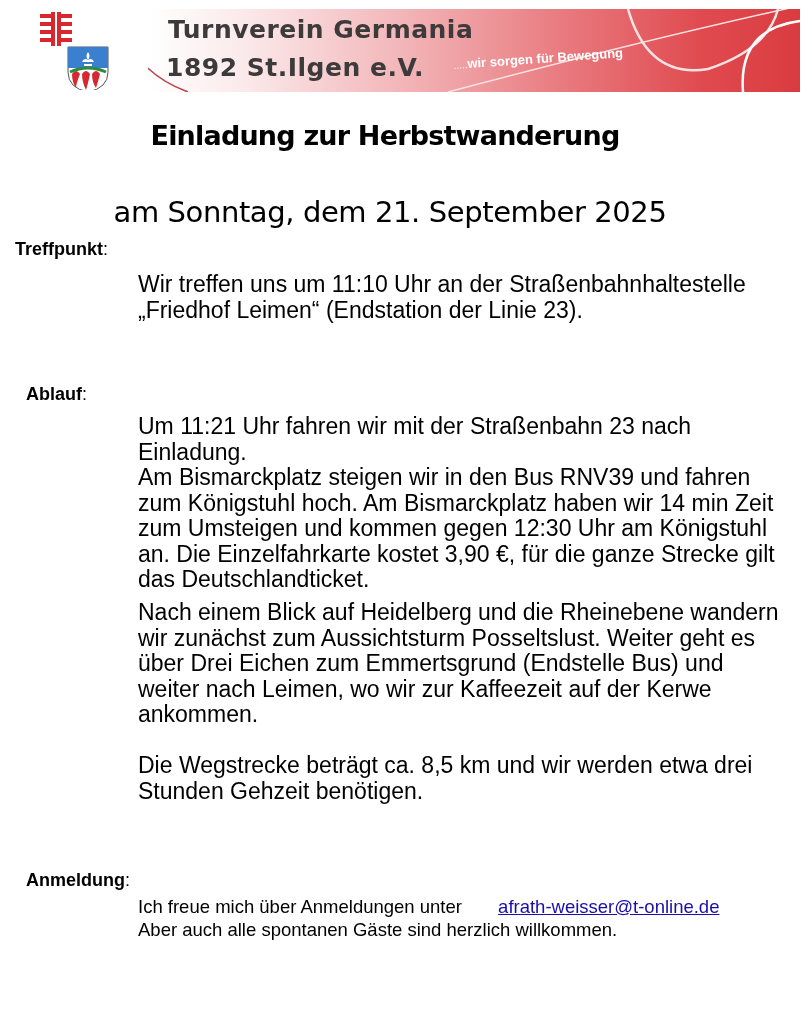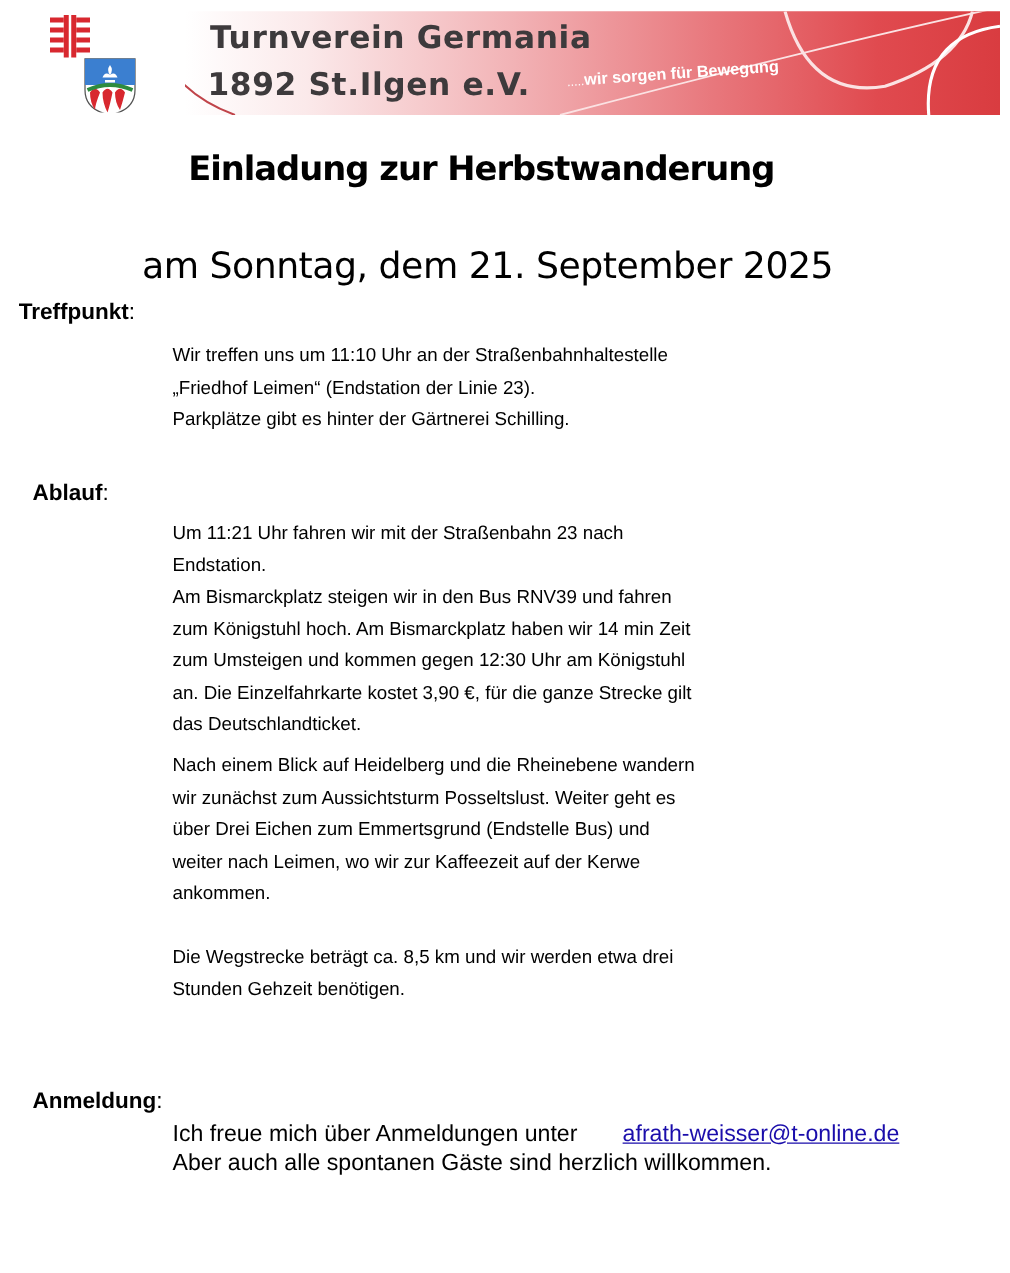--- a/index.html
+++ b/index.html
@@ -39,21 +39,21 @@
       font-family: "DejaVu Sans", sans-serif; font-size: 29px; letter-spacing: -0.4px; margin-top: 40px;
     }
 
     .section-label {
       position: absolute; font-size: 18px; font-weight: bold; white-space: nowrap;
     }
     .section-label .u { }
     .section-label .colon { font-weight: normal; }
 
     .para {
-      position: absolute; left: 138px; width: 640px; font-size: 15px; line-height: 25.5px;
+      position: absolute; left: 138px; width: 640px; font-size: 23px; line-height: 25.5px;
     }
     .para p { margin: 0; white-space: nowrap; }
     .email { color: #1a0dab; text-decoration: underline; margin-left: 31px; }
   </style>
 </head>
 <body>
 
 <div class="header">
   <svg class="logo" viewBox="0 0 80 80" width="80" height="80">
     <g fill="#d8282f">
@@ -90,27 +90,26 @@
   </div>
 </div>
 
 <div class="title">Einladung zur Herbstwanderung</div>
 <div class="subtitle">am Sonntag, dem 21. September 2025</div>
 
 <div class="section-label" style="left:15px; top:239px;"><span class="u">Treffpunkt</span><span class="colon">:</span></div>
 <div class="para" style="top:272px;">
   <p>Wir treffen uns um 11:10 Uhr an der Straßenbahnhaltestelle</p>
   <p>„Friedhof Leimen“ (Endstation der Linie 23).</p>
-  <p>Parkplätze gibt es hinter der Gärtnerei Schilling.</p>
 </div>
 
 <div class="section-label" style="left:26px; top:384px;"><span class="u">Ablauf</span><span class="colon">:</span></div>
 <div class="para" style="top:414px;">
   <p>Um 11:21 Uhr fahren wir mit der Straßenbahn 23 nach</p>
-  <p>Endstation.</p>
+  <p>Einladung.</p>
   <p>Am Bismarckplatz steigen wir in den Bus RNV39 und fahren</p>
   <p>zum Königstuhl hoch. Am Bismarckplatz haben wir 14 min Zeit</p>
   <p>zum Umsteigen und kommen gegen 12:30 Uhr am Königstuhl</p>
   <p>an. Die Einzelfahrkarte kostet 3,90 €, für die ganze Strecke gilt</p>
   <p>das Deutschlandticket.</p>
 </div>
 <div class="para" style="top:600px;">
   <p>Nach einem Blick auf Heidelberg und die Rheinebene wandern</p>
   <p>wir zunächst zum Aussichtsturm Posseltslust. Weiter geht es</p>
   <p>über Drei Eichen zum Emmertsgrund (Endstelle Bus) und</p>

